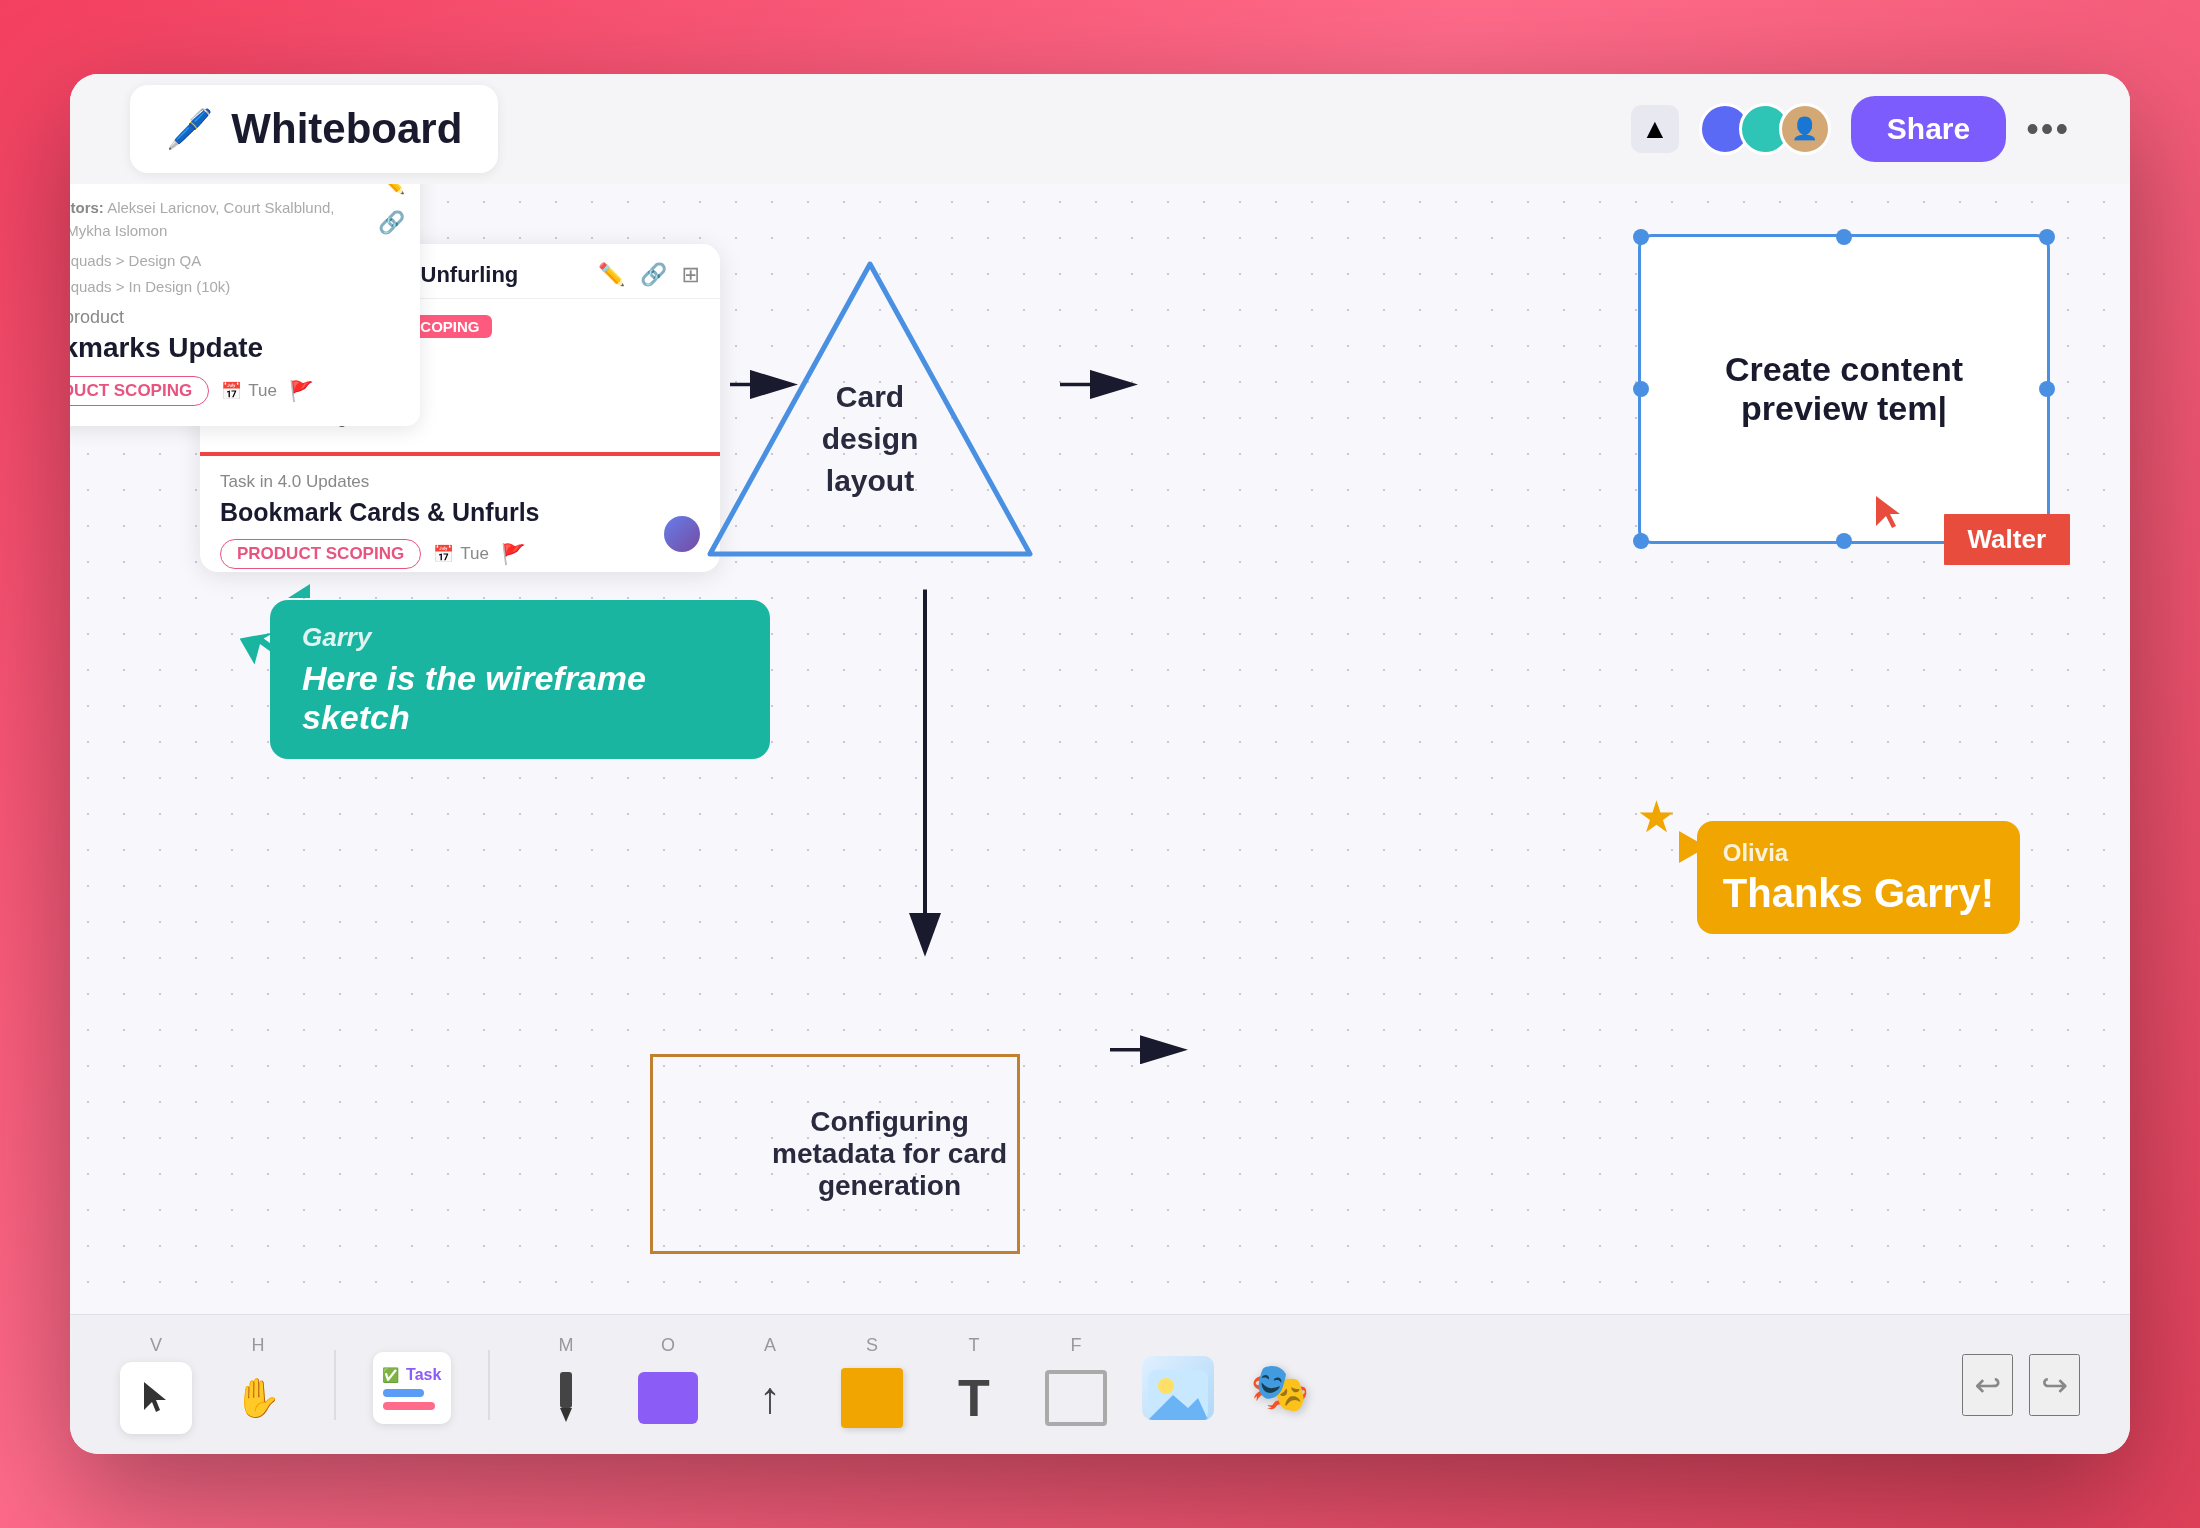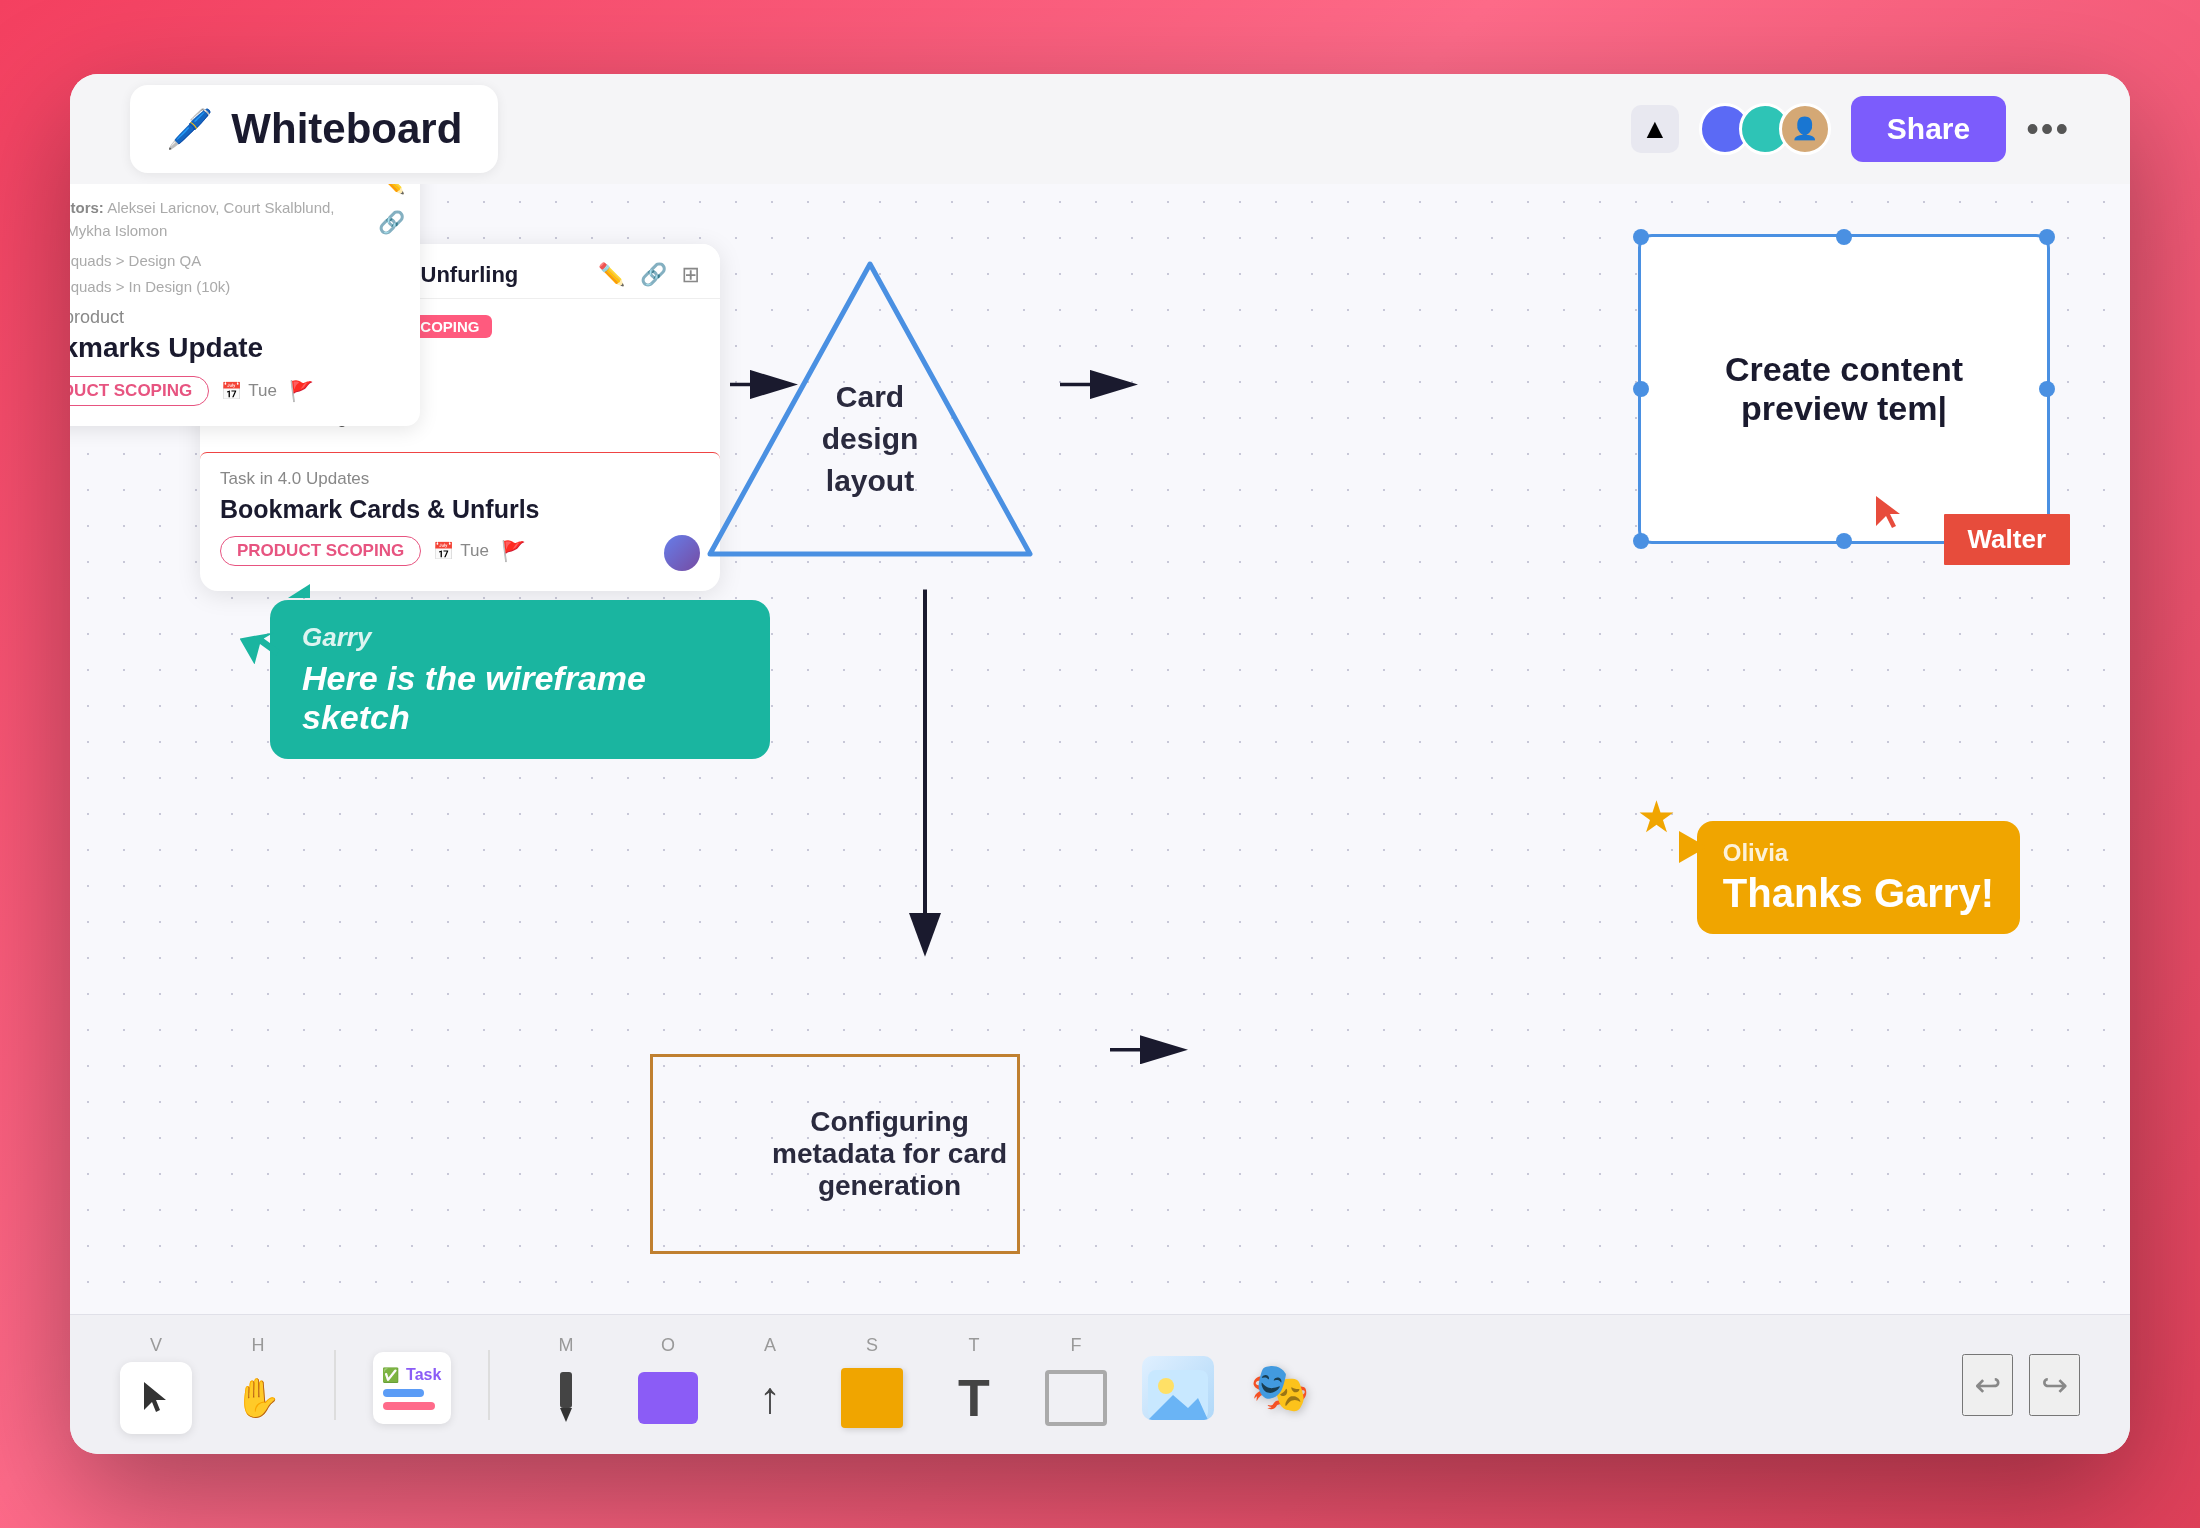--- a/index.html
+++ b/index.html
@@ -85,21 +85,21 @@
       font-size: 22px;
     }
     .avatar:first-child { margin-left: 0; }
     .avatar-1 { background: #5b6af5; color: white; }
     .avatar-2 { background: #2ec4b6; color: white; }
     .avatar-3 { background: #e8c4a0; color: #666; }
     .share-btn {
       background: #7c5cfc;
       color: #fff;
       border: none;
-      border-radius: 12px;
+      border-radius: 24px;
       padding: 16px 36px;
       font-size: 30px;
       font-weight: 600;
       cursor: pointer;
     }
     .more-btn {
       background: none;
       border: none;
       font-size: 36px;
       color: #555;
@@ -159,23 +159,22 @@
     .task-row-label { color: #888; font-size: 17px; min-width: 90px; }
     .badge-pink {
       background: #ff5a7e;
       color: #fff;
       font-size: 15px;
       font-weight: 700;
       padding: 3px 12px;
       border-radius: 6px;
     }
     .task-footer {
-      padding: 16px 20px 25px;
-      border-top: 1px solid #ef4444;
-      border-radius: 7px;
+      padding: 16px 20px 3px;
+      border-top: 4px solid #ef4444;
     }
     .task-subtitle { font-size: 17px; color: #888; margin-bottom: 6px; }
     .task-main-title { font-size: 25px; font-weight: 800; color: #1a1a2e; margin-bottom: 12px; }
     .task-tags {
       display: flex;
       align-items: center;
       gap: 12px;
     }
     .tag-scoping {
       border: 1.5px solid #e75480;

